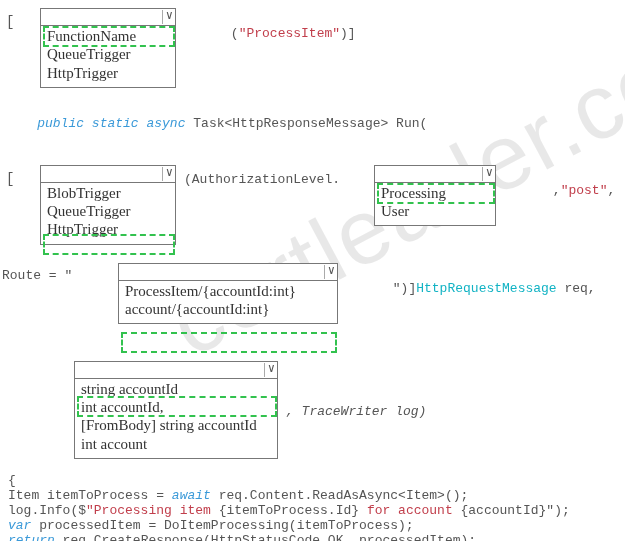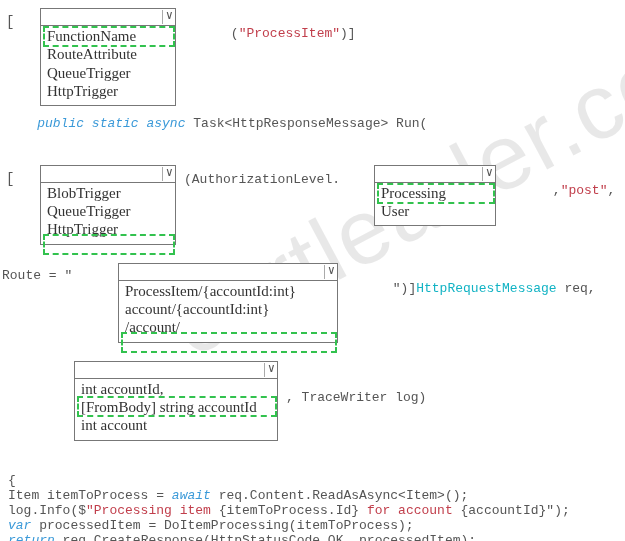--- a/index.html
+++ b/index.html
@@ -85,21 +85,20 @@
 
   <div class="row" style="height:88px;">
     <span class="bracket abs" style="left:0; top:6px;">[</span>
 
     <div class="ddbox abs" style="left:34px; top:0; width:134px;">
       <div class="header">
         <span class="chev">∨</span>
       </div>
       <div class="opts">
         <div class="opt">FunctionName</div>
-        <div class="opt">RouteAttribute</div>
         <div class="opt">QueueTrigger</div>
         <div class="opt">HttpTrigger</div>
       </div>
       <div class="highlight" style="left:2px; top:17px; width:128px; height:17px;"></div>
     </div>
 
     <span class="abs codeline" style="left:178px; top:4px;">
       <span class="normal">(</span><span class="kw-red">"ProcessItem"</span><span class="normal">)]</span>
     </span>
   </div>
@@ -144,44 +143,44 @@
   <div class="row" style="height:92px;">
     <span class="abs codeline normal" style="left:-4px; top:6px;">Route = "</span>
 
     <div class="ddbox abs" style="left:112px; top:0; width:218px;">
       <div class="header">
         <span class="chev">∨</span>
       </div>
       <div class="opts">
         <div class="opt">ProcessItem/{accountId:int}</div>
         <div class="opt">account/{accountId:int}</div>
-        <div class="opt">/account/</div>
       </div>
       <div class="highlight" style="left:2px; top:68px; width:212px; height:17px;"></div>
     </div>
 
     <span class="abs codeline" style="left:340px; top:4px;">
       <span class="normal">")]</span><span class="kw-teal">HttpRequestMessage</span><span class="normal"> req,</span>
     </span>
   </div>
 
   <div class="row" style="height:92px;">
     <div class="ddbox abs" style="left:68px; top:0; width:202px;">
       <div class="header">
         <span class="chev">∨</span>
       </div>
       <div class="opts">
+        <div class="opt">string accountId</div>
         <div class="opt">int accountId,</div>
         <div class="opt">[FromBody] string accountId</div>
         <div class="opt">int account</div>
       </div>
       <div class="highlight" style="left:2px; top:34px; width:196px; height:17px;"></div>
     </div>
 
-    <span class="abs codeline normal" style="left:280px; top:30px;">, TraceWriter log)</span>
+    <span class="abs codeline normal" style="left:280px; top:44px;font-style:italic;">, TraceWriter log)</span>
   </div>
 
   <div class="codeblock">
 <span class="normal">{</span>
 <span class="normal">Item itemToProcess = </span><span class="kw-blue">await</span><span class="normal"> req.Content.ReadAsAsync&lt;Item&gt;();</span>
 <span class="normal">log.Info($</span><span class="kw-red">"Processing item </span><span class="normal">{itemToProcess.Id}</span><span class="kw-red"> for account </span><span class="normal">{accountId}"</span><span class="normal">);</span>
 <span class="kw-blue">var</span><span class="normal"> processedItem = DoItemProcessing(itemToProcess);</span>
 <span class="kw-blue">return</span><span class="normal"> req.CreateResponse(HttpStatusCode.OK, processedItem);</span>
   </div>
 

